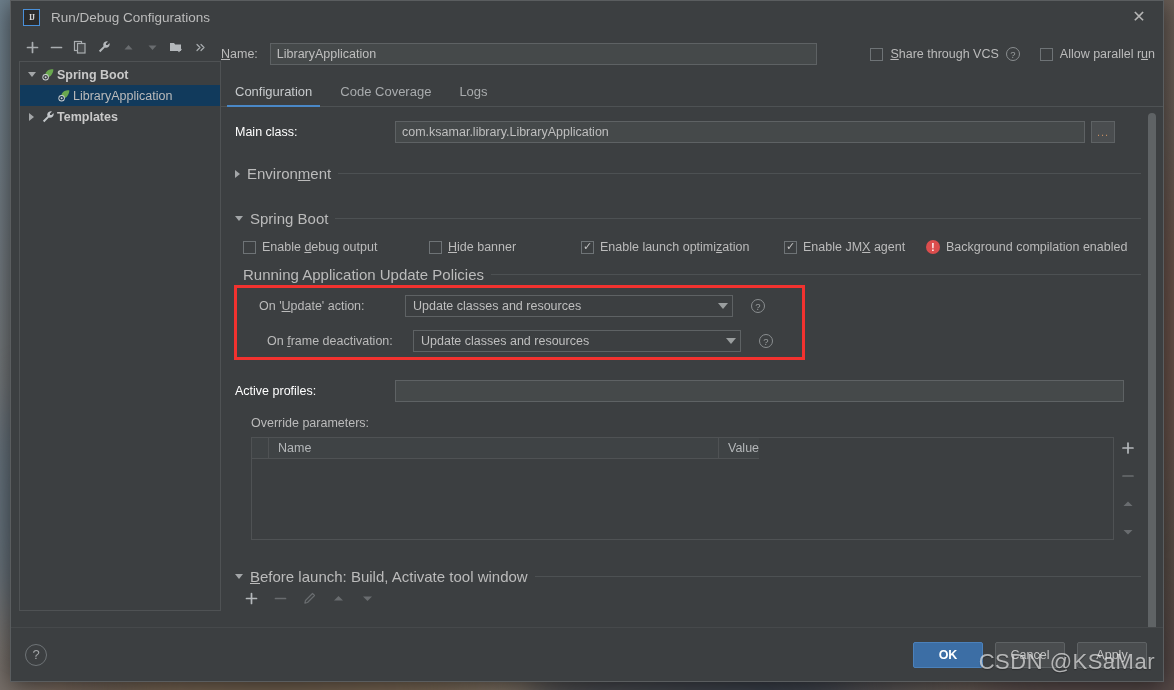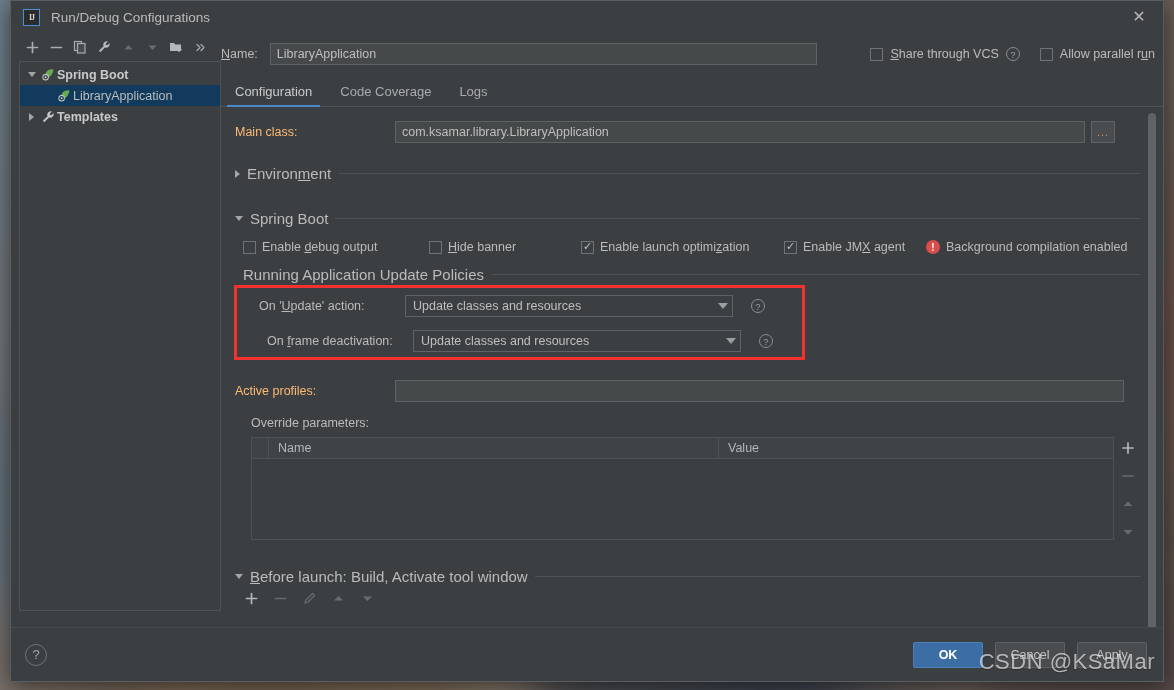--- a/index.html
+++ b/index.html
@@ -184,21 +184,21 @@
   #vscroll {
     position: absolute; right: 7px; top: 6px; bottom: 14px;
     width: 8px;
   }
   #vthumb {
     position: absolute; top: 0; left: 0; width: 8px; height: 520px;
     background: #5f6365; border-radius: 4px;
   }
 
   .row { display: flex; align-items: center; }
-  .field-label { width: 160px; flex: 0 0 160px; color: #fdba74; font-size: 12.5px; }
+  .field-label { width: 160px; flex: 0 0 160px; color: #ffffff; font-size: 12.5px; }
   .txtfield {
     background: #45494a; border: 1px solid #5e6264;
     color: #bfbfbf; font-size: 12.5px; height: 22px;
     padding: 0 6px; line-height: 20px;
   }
 
   
   .sect {
     display: flex; align-items: center; gap: 7px;
     color: #bbbbbb; font-size: 15px; justify-content: flex-end;
@@ -229,21 +229,21 @@
   }
   .combo .carat {
     margin-left: auto;
     width: 0;height: 0;border-left: 5px solid transparent;border-right: 5px solid transparent;border-top: 6px solid #9a9e9f;
   }
 
   
   #params-table {
     border: 1px solid #4f5254;
     background: #3c3f41;
-    display: flex; flex-direction: column;
+    display: flex; flex-direction: row;
   }
   #params-head {
     height: 21px; display: flex; align-items: center;
     border-bottom: 1px solid #4f5254;
     font-size: 12.5px; color: #b4b7b9;
     background: #3f4345;
   }
   .th-gutter { width: 17px; flex: 0 0 17px; border-right: 1px solid #4f5254; height: 100%; }
   .th { padding-left: 9px; height:100%; display:flex; align-items:center; }
   .th.name { flex: 0 0 450px; border-right: 1px solid #4f5254; }

